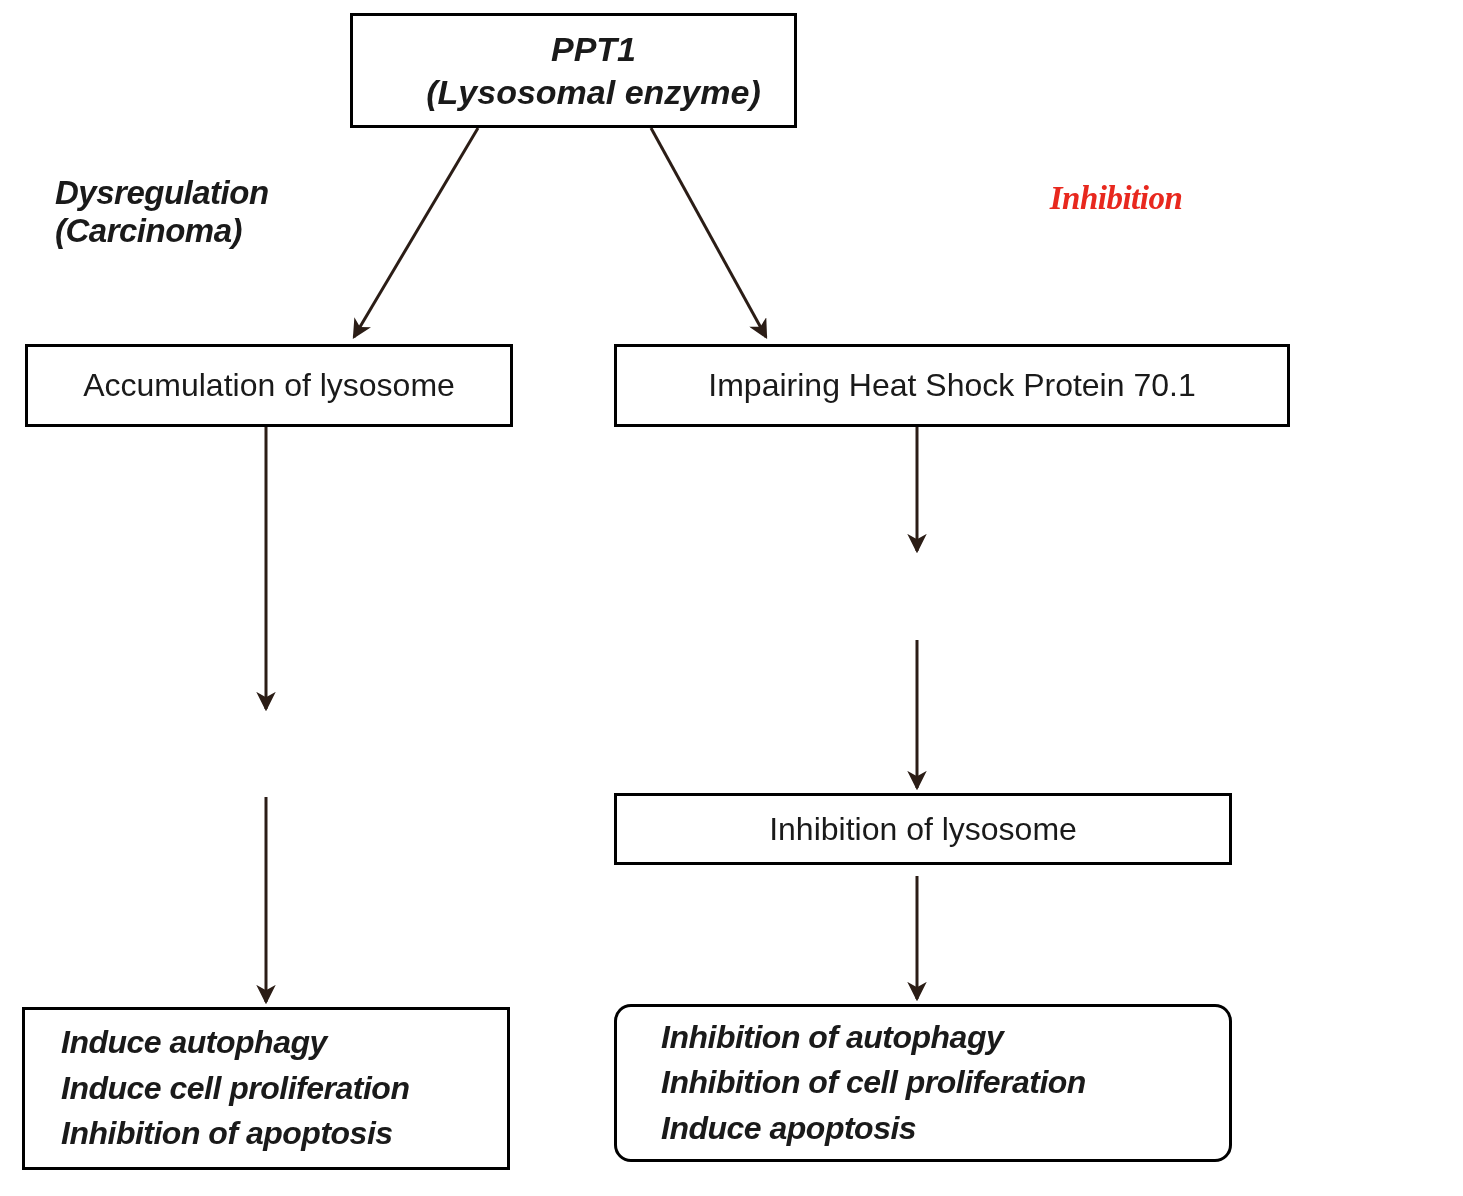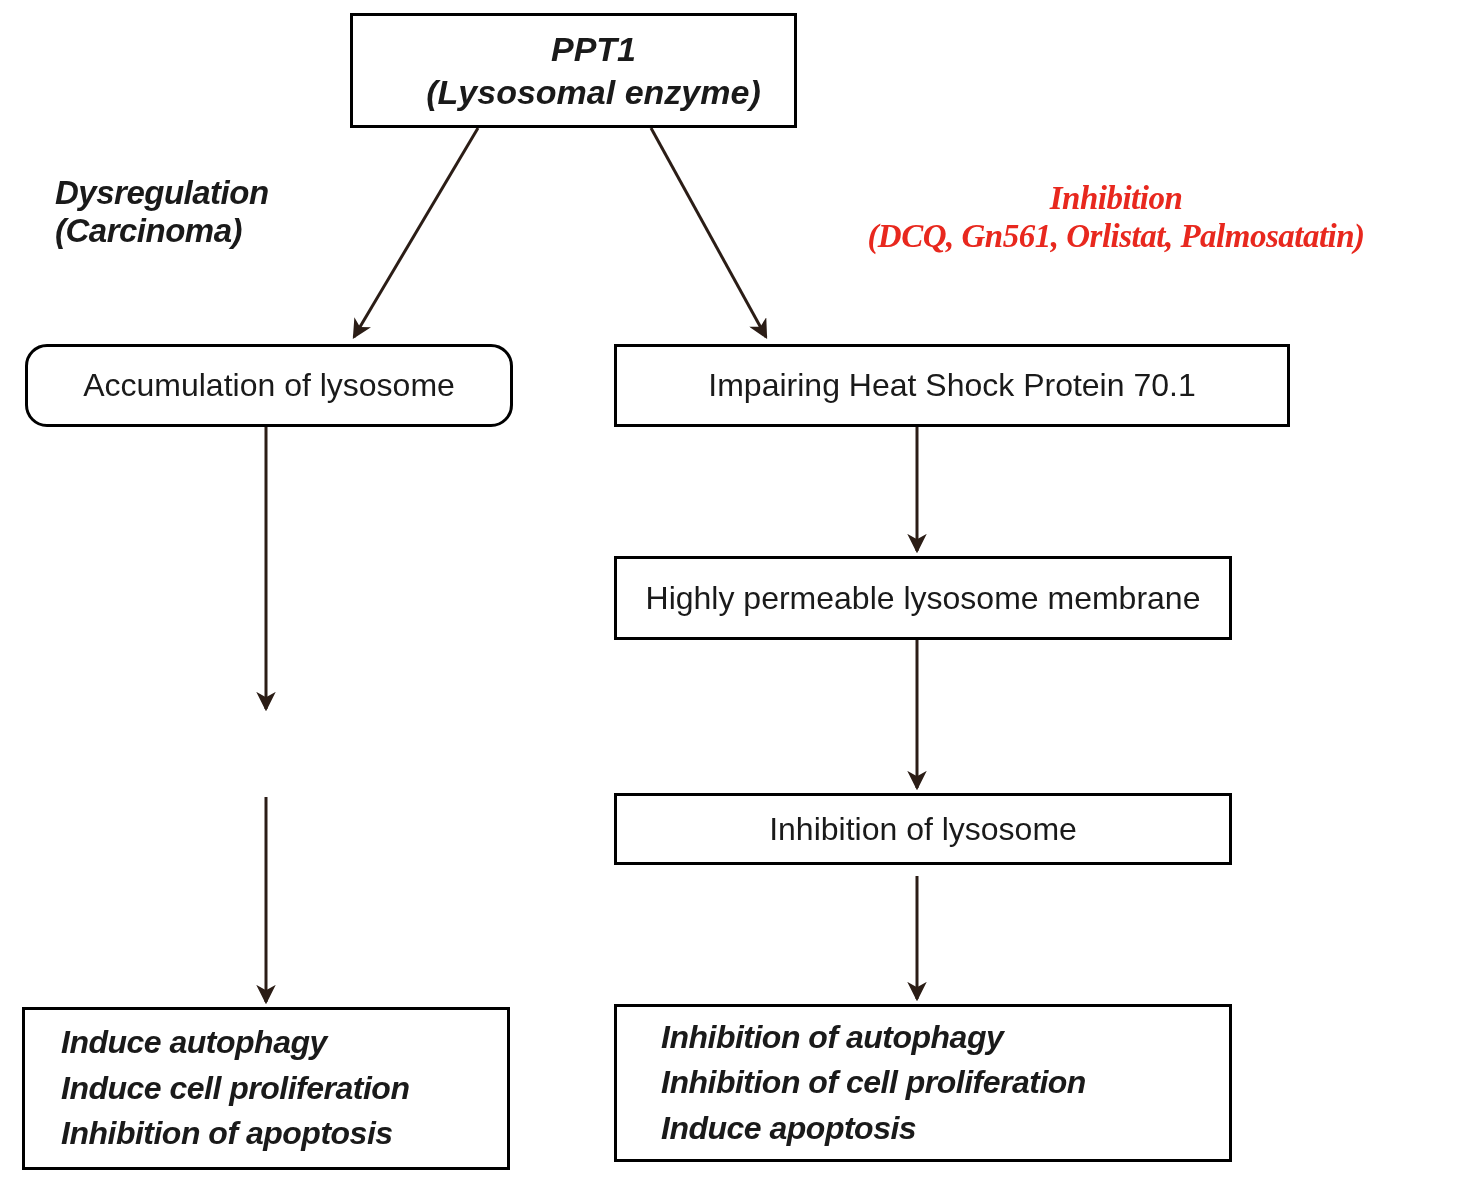--- a/index.html
+++ b/index.html
@@ -73,45 +73,41 @@
     <span>(Lysosomal enzyme)</span>
   </div>
 
   <div class="side-label left" style="left:55px;top:174px;width:320px;">
     <span>Dysregulation</span>
     <span>(Carcinoma)</span>
   </div>
 
   <div class="side-label red" style="left:786px;top:180px;width:660px;">
     <span>Inhibition</span>
-    <span>(DCQ, Gn561, Orlistat, Palmosatatin)</span>
   </div>
 
-  <div class="box" style="left:25px;top:344px;width:488px;height:83px;border-radius:22px;">
+  <div class="box" style="left:25px;top:344px;width:488px;height:83px;">
     <span>Accumulation of lysosome</span>
   </div>
 
 
   <div class="box outcome" style="left:22px;top:1007px;width:488px;height:163px;padding-left:36px;">
     <span>Induce autophagy</span>
     <span>Induce cell proliferation</span>
     <span>Inhibition of apoptosis</span>
   </div>
 
   <div class="box" style="left:614px;top:344px;width:676px;height:83px;">
     <span>Impairing Heat Shock Protein 70.1</span>
   </div>
 
-  <div class="box" style="left:614px;top:556px;width:618px;height:84px;">
-    <span>Highly permeable lysosome membrane</span>
-  </div>
 
   <div class="box" style="left:614px;top:793px;width:618px;height:72px;">
     <span>Inhibition of lysosome</span>
   </div>
 
-  <div class="box outcome" style="left:614px;top:1004px;width:618px;height:158px;padding-left:44px;">
+  <div class="box outcome" style="left:614px;top:1004px;width:618px;height:158px;padding-left:44px;border-radius:17px;">
     <span>Inhibition of autophagy</span>
     <span>Inhibition of cell proliferation</span>
     <span>Induce apoptosis</span>
   </div>
 
 </div>
 
 </body></html>

